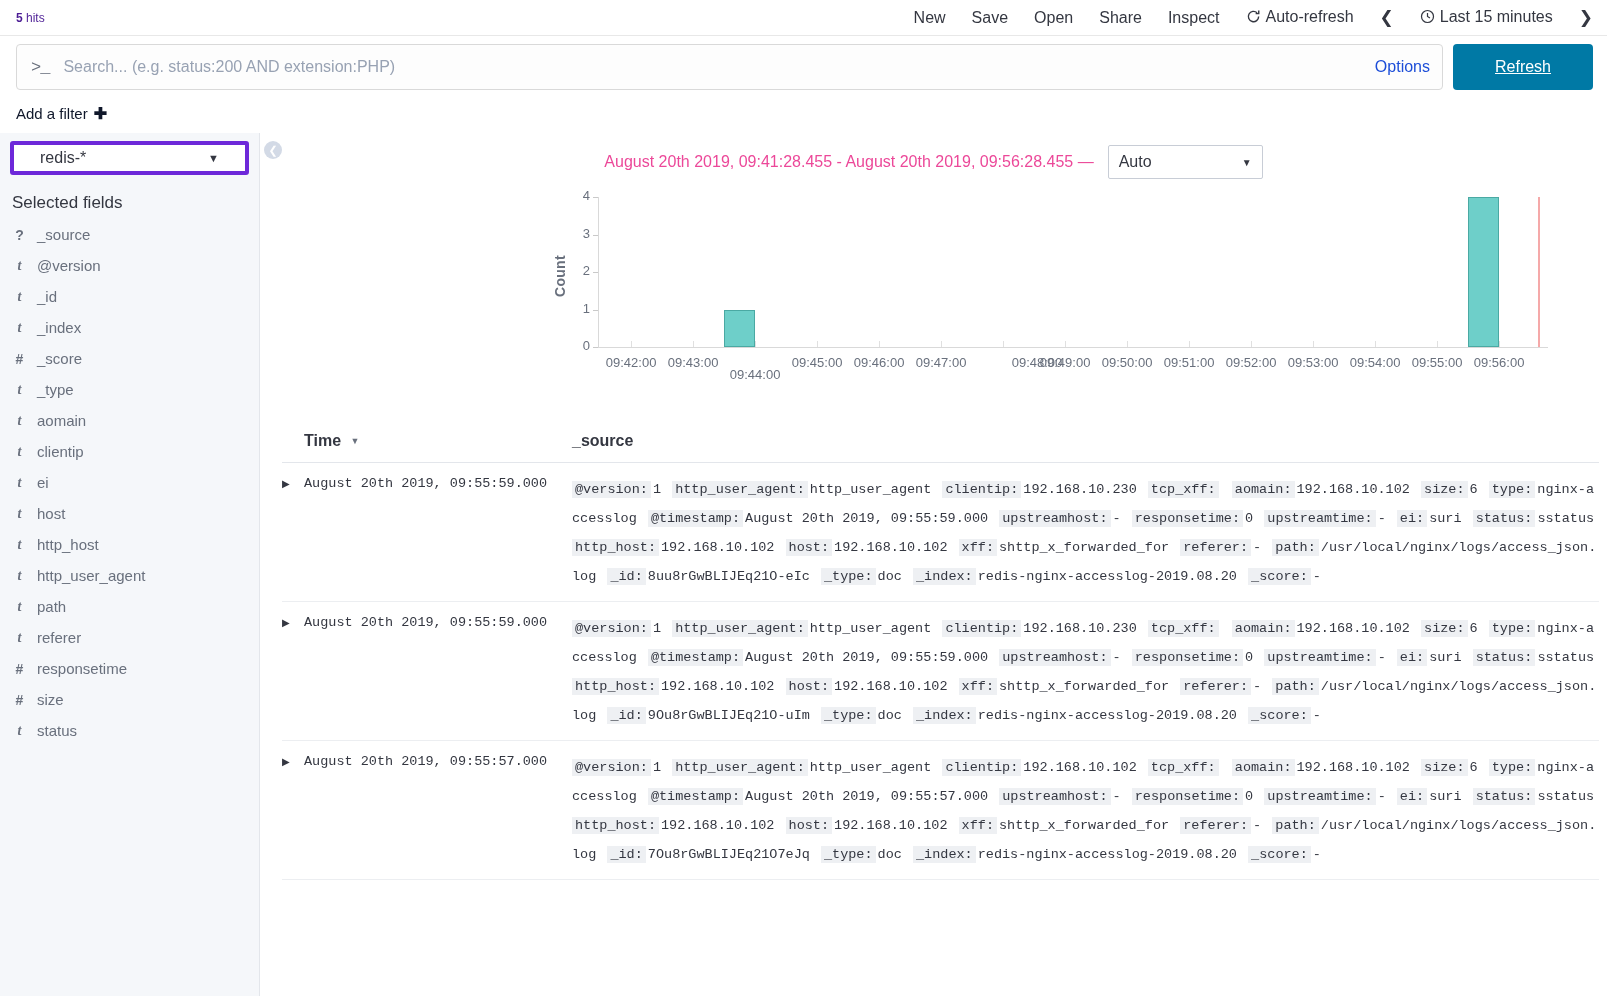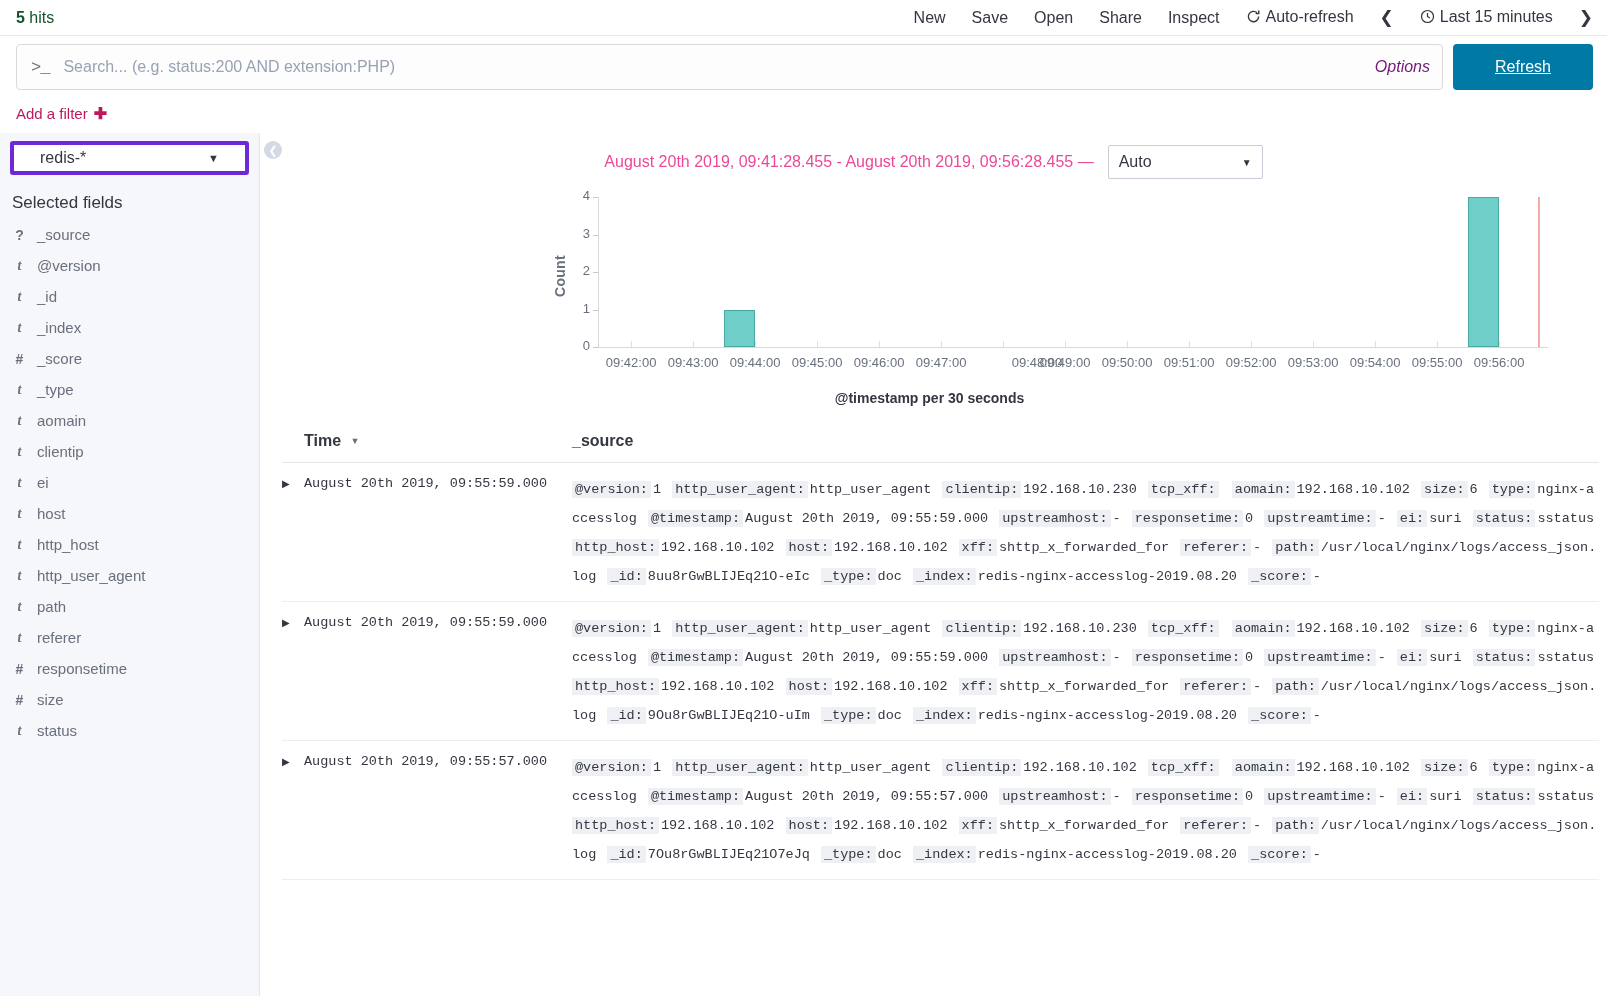--- a/index.html
+++ b/index.html
@@ -10,21 +10,21 @@
     font-size:15px; color:#343741; background:#ffffff;
     overflow:hidden;
   }
 
   
   .topbar {
     height:36px; display:flex; align-items:center;
     padding:0 14px 0 16px; background:#fff;
     border-bottom:1px solid #e8e8e8;
   }
-  .hits { font-size:16px; color:#14532d; }
+  .hits { font-size:12px; color:#4c1d95; }
   .hits b { font-weight:700; }
   .topnav { margin-left:auto; display:flex; align-items:center; gap:26px; }
   .topnav-item { font-size:16px; color:#343741; cursor:pointer; white-space:nowrap; }
   .icon-inline { display:inline-block; vertical-align:-2px; margin-right:5px; }
   .chev { font-size:17px; color:#343741; cursor:pointer; }
 
   
   .querybar {
     display:flex; align-items:stretch; padding:8px 14px 8px 16px;
     background:#fff; gap:0;
@@ -32,31 +32,31 @@
   .query-input-wrap {
     flex:1; display:flex; align-items:center;
     border:1px solid #d9d9d9; border-radius:4px; background:#fdfdfd;
     height:46px; padding:0 12px 0 14px;
   }
   .prompt-glyph {
     font-family:"Liberation Mono", monospace; font-size:17px;
     color:#69707d; margin-right:14px; letter-spacing:-1px;
   }
   .query-text { flex:1; font-size:16px; color:#98a2b3; }
-  .options-link { font-size:16px; color:#701a75; cursor:pointer; padding-left:10px;font-style:italic; }
+  .options-link { font-size:16px; color:#1d4ed8; cursor:pointer; padding-left:10px; }
   .refresh-btn {
     margin-left:10px; width:140px; background:#0079a5; color:#fff;
     border:none; border-radius:4px; font-size:16px;
     font-family:"Liberation Sans", sans-serif;
     text-decoration:underline; cursor:pointer;
   }
 
   
   .filterbar { padding:6px 0 10px 16px; background:#fff; }
-  .addfilter { font-size:15px; color:#be185d; cursor:pointer; display:inline-flex; align-items:center; gap:6px;}
+  .addfilter { font-size:15px; color:#0f172a; cursor:pointer; display:inline-flex; align-items:center; gap:6px;}
   .plus { font-weight:700; font-size:16px; }
 
   
   .main { display:flex; height:calc(997px - 36px - 62px - 36px); }
 
   
   .sidebar {
     width:260px; flex:0 0 260px; background:#f5f7fa;
     border-right:1px solid #e3e6eb; padding:0; overflow:hidden;
   }
@@ -309,21 +309,21 @@
           <div class="tickmark" style="left:333px;top:87px;height:1px;width:5px;background:#c9c9c9;"></div>
           <div class="ytick" style="left:306px;top:40.5px;">3</div>
           <div class="tickmark" style="left:333px;top:49.5px;height:1px;width:5px;background:#c9c9c9;"></div>
           <div class="ytick" style="left:306px;top:3px;">4</div>
           <div class="tickmark" style="left:333px;top:12px;height:1px;width:5px;background:#c9c9c9;"></div>
           <div class="tickmark" style="left:371.06666666666666px;top:156px;height:6px;"></div>
           <div class="xtick" style="left:371.06666666666666px;top:170px;">09:42:00</div>
           <div class="tickmark" style="left:433.06666666666666px;top:156px;height:6px;"></div>
           <div class="xtick" style="left:433.06666666666666px;top:170px;">09:43:00</div>
           <div class="tickmark" style="left:495.06666666666666px;top:156px;height:6px;"></div>
-          <div class="xtick" style="left:495.06666666666666px;top:170px;">09:44:00</div>
+          <div class="xtick" style="left:495.06666666666666px;top:182px;">09:44:00</div>
           <div class="tickmark" style="left:557.0666666666666px;top:156px;height:6px;"></div>
           <div class="xtick" style="left:557.0666666666666px;top:170px;">09:45:00</div>
           <div class="tickmark" style="left:619.0666666666666px;top:156px;height:6px;"></div>
           <div class="xtick" style="left:619.0666666666666px;top:170px;">09:46:00</div>
           <div class="tickmark" style="left:681.0666666666666px;top:156px;height:6px;"></div>
           <div class="xtick" style="left:681.0666666666666px;top:170px;">09:47:00</div>
           <div class="tickmark" style="left:743.0666666666666px;top:156px;height:6px;"></div>
           <div class="xtick" style="left:777px;top:170px;">09:48:00</div>
           <div class="tickmark" style="left:805.0666666666666px;top:156px;height:6px;"></div>
           <div class="xtick" style="left:805.0666666666666px;top:170px;">09:49:00</div>
@@ -338,21 +338,20 @@
           <div class="tickmark" style="left:1115.0666666666666px;top:156px;height:6px;"></div>
           <div class="xtick" style="left:1115.0666666666666px;top:170px;">09:54:00</div>
           <div class="tickmark" style="left:1177.0666666666666px;top:156px;height:6px;"></div>
           <div class="xtick" style="left:1177.0666666666666px;top:170px;">09:55:00</div>
           <div class="tickmark" style="left:1239.0666666666666px;top:156px;height:6px;"></div>
           <div class="xtick" style="left:1239.0666666666666px;top:170px;">09:56:00</div>
           <div class="bar" style="left:464.06666666666666px;top:124.5px;width:31px;height:37.5px;"></div>
           <div class="bar" style="left:1208.0666666666666px;top:12px;width:31px;height:150px;"></div>
           <div class="nowline" style="left:1278px;top:12px;height:150px;"></div>
         </div>
-      <div class="xlabel">@timestamp per 30 seconds</div>
     </div>
 
     <div class="doctable">
       <div class="dt-head">
         <div class="dt-th time">
           <span>Time</span>
           <span class="sortcaret">▼</span>
         </div>
         <div class="dt-th">
           <span>_source</span>

